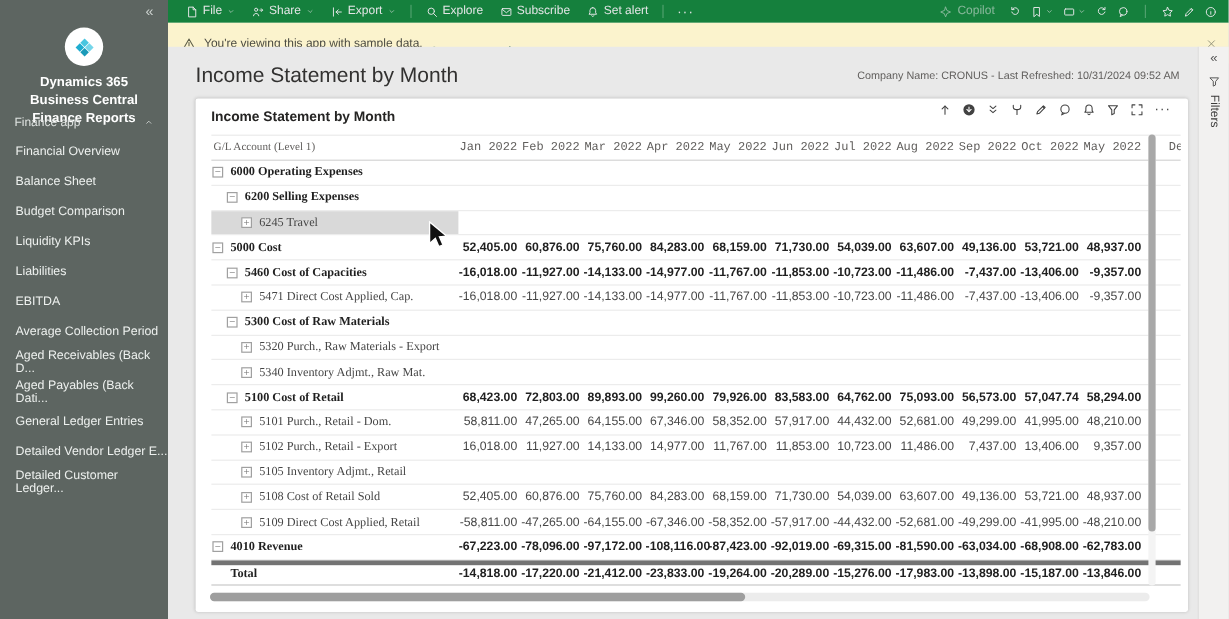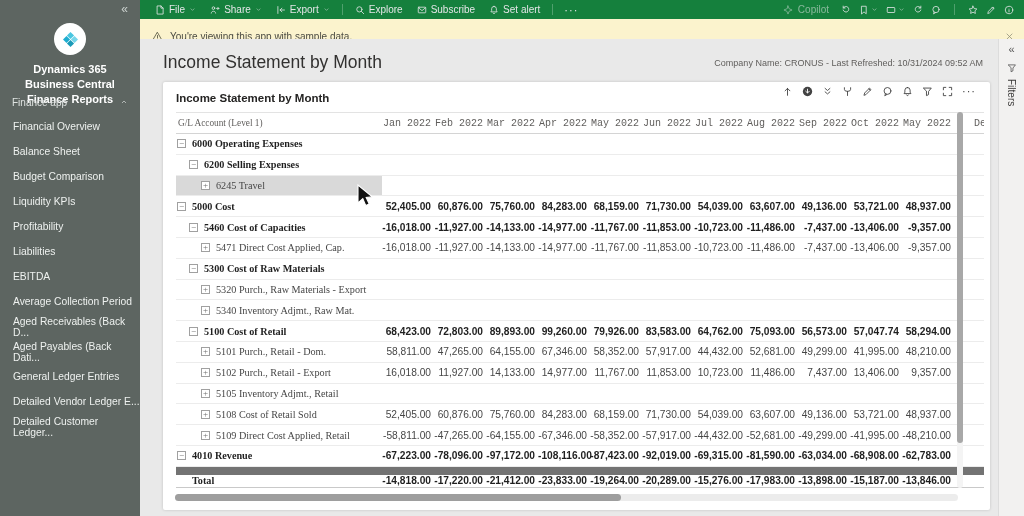--- a/index.html
+++ b/index.html
@@ -68,21 +68,21 @@
   .mrow.mhead{height:22px;border-top:1px solid #e3e3e3;border-bottom:1px solid #d4d4d4;}
   .c-label{width:206px;flex:none;display:flex;align-items:center;gap:6px;font-size:10.2px;color:#464646;
            height:100%;white-space:nowrap;overflow:hidden;font-family:Liberation Serif, serif;}
   .mhead .c-label{font-size:9.3px;color:#605e5c;}
   .cols{display:flex;flex:1;height:100%;align-items:center;}
   .c-val{width:52px;flex:none;text-align:right;font-size:10.2px;color:#464646;padding-right:3px;white-space:nowrap;}
   .mhead .c-val{font-size:10px;color:#605e5c;font-family:Liberation Mono, monospace;}
   .c-dec{width:20px !important;margin-left:16px;overflow:hidden;text-align:left !important;padding-left:4px;}
   .mrow.bold .c-label,.mrow.bold .c-val{font-weight:700;color:#1f1f1f;}
   .mrow.hl .c-label{background:#d9d9d9;}
-  .mrow.total{border-top:8px solid #737373;border-bottom:1px solid #c9c9c9;}
+  .mrow.total{border-top:4px solid #737373;border-bottom:1px solid #c9c9c9;}
   .exp{width:9px;height:9px;border:1px solid #a0a0a0;color:#6f6f6f;font-size:9px;line-height:7px;
        display:flex;align-items:center;justify-content:center;flex:none;background:#fff;font-weight:400;cursor:pointer;}
 
   .hscroll{position:absolute;left:12px;right:32px;bottom:9px;height:7px;background:#ececec;border-radius:4px;}
   .hthumb{position:absolute;left:0;top:0;height:7px;width:57%;background:#9e9e9e;border-radius:4px;cursor:pointer;}
   .vscroll{position:absolute;right:27px;top:30px;bottom:22px;width:6px;background:#f4f4f4;border-radius:3px;}
   .vthumb{position:absolute;top:0;left:0;width:6px;height:88%;background:#a8a8a8;border-radius:3px;cursor:pointer;}
 
   .cursor{position:absolute;left:356px;top:184px;width:18px;height:24px;z-index:50;pointer-events:none;}
 </style>
@@ -110,21 +110,20 @@
               <path d="M4.5 9.5 8 6l3.5 3.5"></path>
             </g>
           </svg>
         </span>
     </div>
     <nav class="sb-nav" id="sb-nav">
         <div class="nav-item">Financial Overview</div>
         <div class="nav-item">Balance Sheet</div>
         <div class="nav-item">Budget Comparison</div>
         <div class="nav-item">Liquidity KPIs</div>
-        <div class="nav-item">Profitability</div>
         <div class="nav-item">Liabilities</div>
         <div class="nav-item">EBITDA</div>
         <div class="nav-item">Average Collection Period</div>
         <div class="nav-item">Aged Receivables (Back D...</div>
         <div class="nav-item">Aged Payables (Back Dati...</div>
         <div class="nav-item">General Ledger Entries</div>
         <div class="nav-item">Detailed Vendor Ledger E...</div>
         <div class="nav-item">Detailed Customer Ledger...</div>
       </nav>
   </aside>

